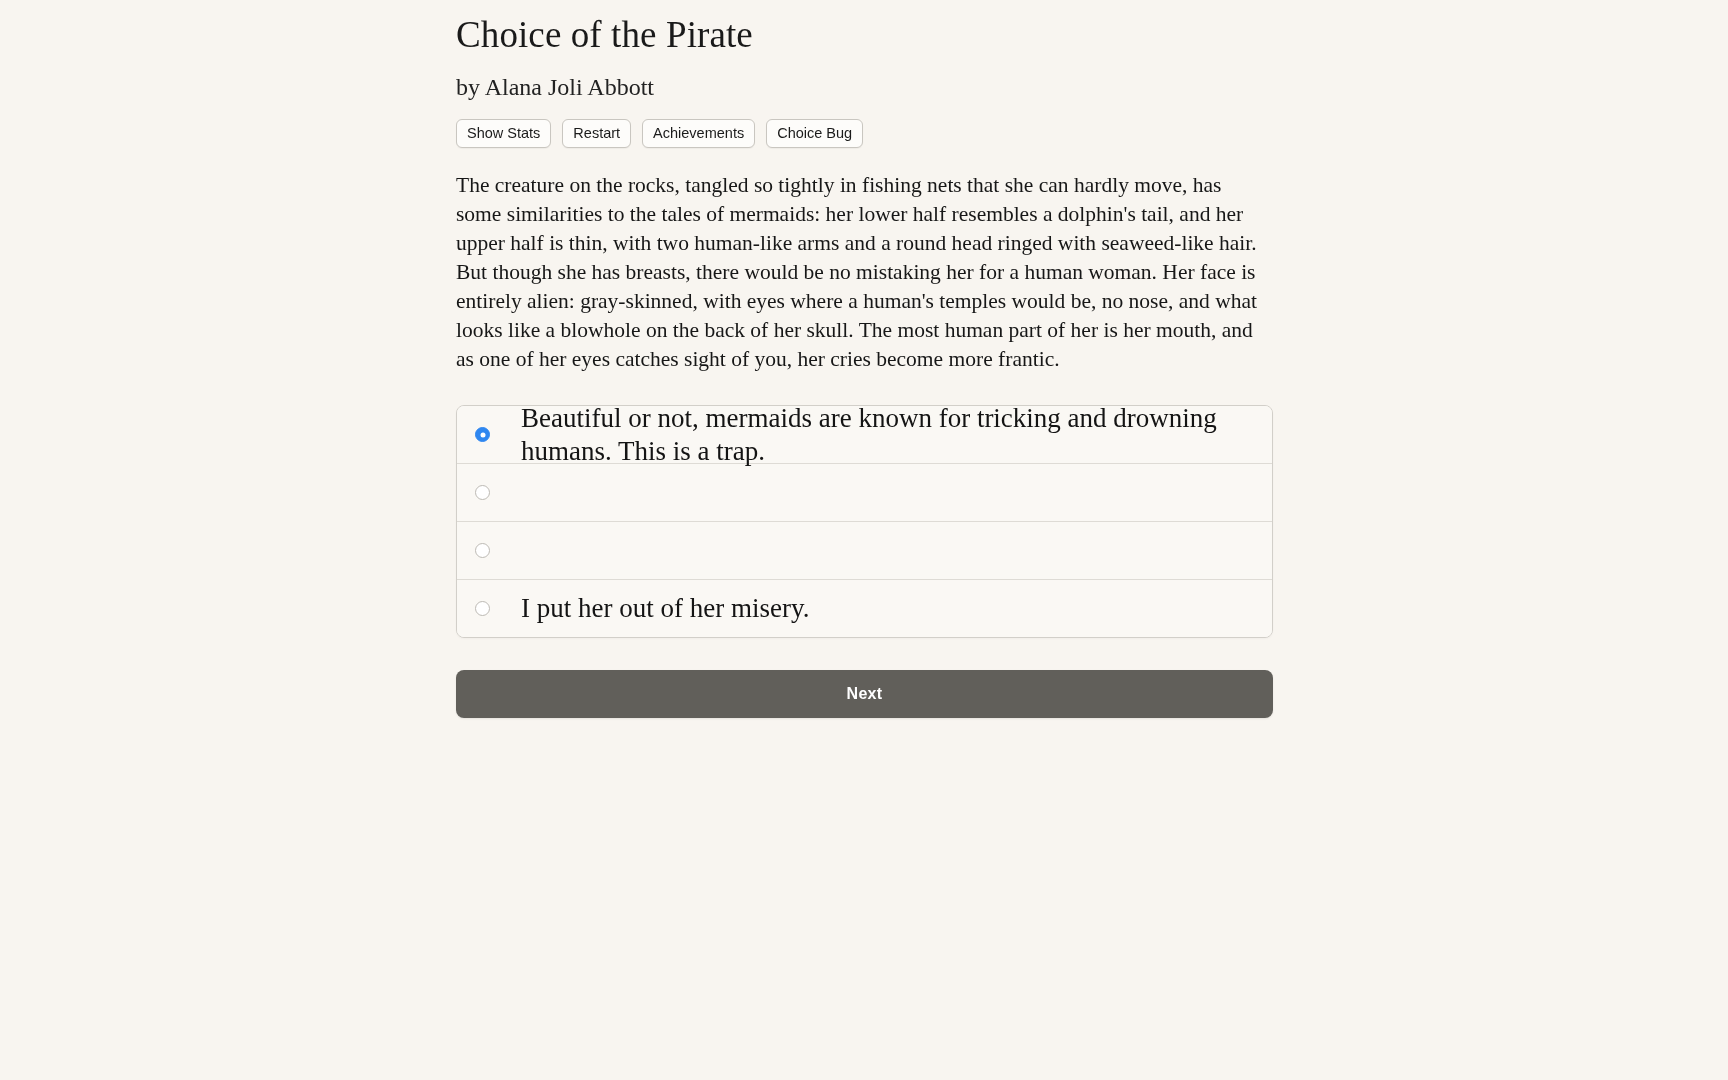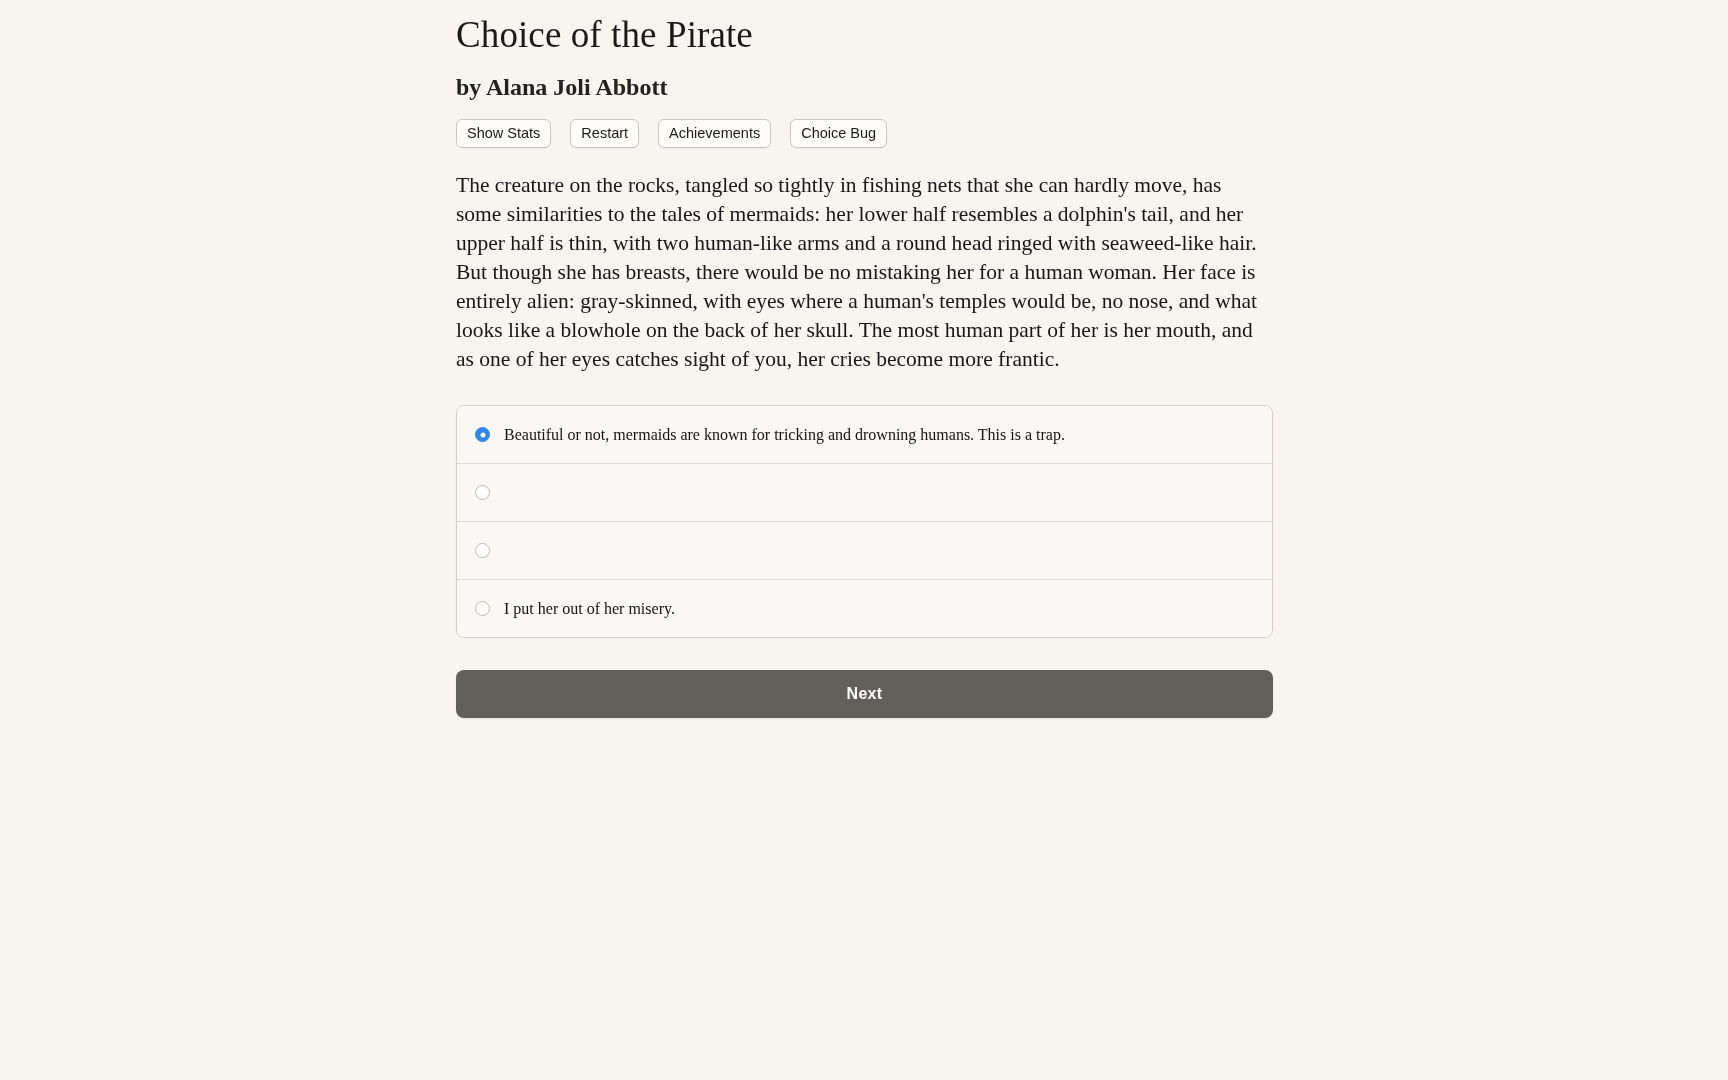--- a/index.html
+++ b/index.html
@@ -36,31 +36,31 @@
     line-height: 1.25;
     color: #1a1a1a;
     margin: 0;
     padding-top: 12px;
     letter-spacing: 0.1px;
   }
 
   #byline {
     font-family: "Liberation Serif", "DejaVu Serif", serif;
     font-size: 24px;
-    font-weight: 700;
+    font-weight: 400;
     color: #222222;
     margin: 0;
     padding-top: 15px;
     line-height: 1.2;
   }
 
   #toolbar {
     display: flex;
     flex-direction: row;
-    gap: 19px;
+    gap: 11px;
     padding-top: 17px;
     align-items: flex-start;
   }
 
   .tool-button {
     font-family: "Liberation Sans", "DejaVu Sans", sans-serif;
     font-size: 14.5px;
     font-weight: 400;
     color: #1b1b1b;
     background: #fdfcfa;
@@ -131,23 +131,24 @@
     top: 50%;
     transform: translate(-50%, -50%);
     width: 5px;
     height: 5px;
     border-radius: 50%;
     background: #ffffff;
   }
 
   .choice-label {
     font-family: "Liberation Serif", "DejaVu Serif", serif;
-    font-size: 16px;
+    font-size: 27px;
     line-height: 1.2;
     color: #141414;
+    margin-left: 17px;
   }
 
   #next-button {
     margin-top: 32px;
     width: 817px;
     height: 48px;
     background: #615f5a;
     border: none;
     border-radius: 8px;
     color: #ffffff;

